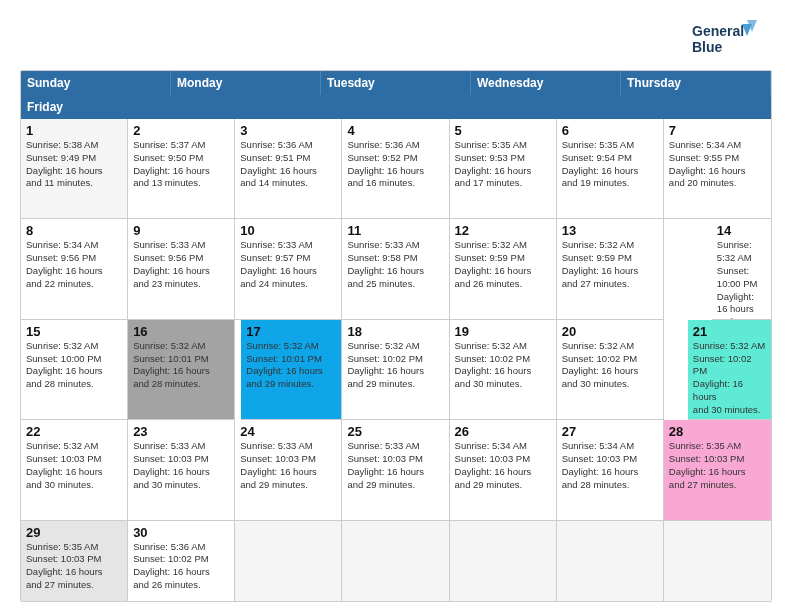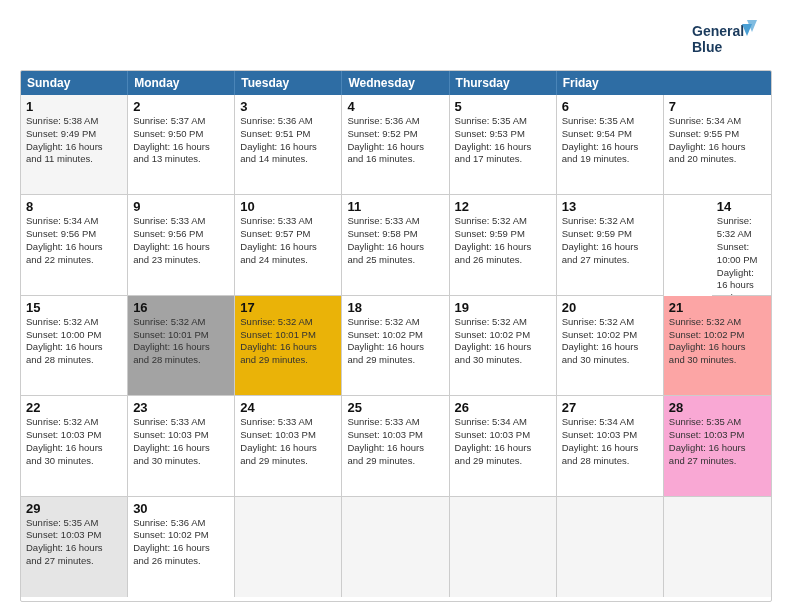--- a/index.html
+++ b/index.html
@@ -42,21 +42,21 @@
       font-style: italic;
     }
     .calendar {
       flex: 1;
       border: 1px solid #ccc;
       border-radius: 2px;
       overflow: hidden;
     }
     .cal-header {
       display: grid;
-      grid-template-columns: repeat(7, 1fr);
+      grid-template-columns: repeat(5, 1fr);
       background: #2e6da4;
     }
     .cal-header-cell {
       color: #fff;
       font-size: 12px;
       font-weight: bold;
       padding: 5px 6px;
       text-align: left;
       border-right: 1px solid #4a85b8;
     }
@@ -210,21 +210,21 @@
 Daylight: 16 hours
 and 28 minutes.</div>
         </div>
         <div style="border-right: 1px solid rgb(204, 204, 204); border-bottom: 1px solid rgb(204, 204, 204); padding: 4px 5px; background: #a3a3a3; vertical-align: top; overflow: hidden;">
           <div class="day-num">16</div>
           <div class="day-info" style="white-space: pre-line;">Sunrise: 5:32 AM
 Sunset: 10:01 PM
 Daylight: 16 hours
 and 28 minutes.</div>
         </div>
-        <div style="border-right: 1px solid rgb(204, 204, 204); border-bottom: 1px solid rgb(204, 204, 204); padding: 4px 5px; background: #eab308; vertical-align: top; overflow: hidden;">
+        <div style="border-right: 1px solid rgb(204, 204, 204); border-bottom: 1px solid rgb(204, 204, 204); padding: 4px 5px; background: #0ea5e9; vertical-align: top; overflow: hidden; margin-left: 6px;">
           <div class="day-num">17</div>
           <div class="day-info" style="white-space: pre-line;">Sunrise: 5:32 AM
 Sunset: 10:01 PM
 Daylight: 16 hours
 and 29 minutes.</div>
         </div>
         <div style="border-right: 1px solid rgb(204, 204, 204); border-bottom: 1px solid rgb(204, 204, 204); padding: 4px 5px; background: rgb(255, 255, 255); vertical-align: top; overflow: hidden;">
           <div class="day-num">18</div>
           <div class="day-info" style="white-space: pre-line;">Sunrise: 5:32 AM
 Sunset: 10:02 PM
@@ -238,21 +238,21 @@
 Daylight: 16 hours
 and 30 minutes.</div>
         </div>
         <div style="border-right: 1px solid rgb(204, 204, 204); border-bottom: 1px solid rgb(204, 204, 204); padding: 4px 5px; background: rgb(255, 255, 255); vertical-align: top; overflow: hidden;">
           <div class="day-num">20</div>
           <div class="day-info" style="white-space: pre-line;">Sunrise: 5:32 AM
 Sunset: 10:02 PM
 Daylight: 16 hours
 and 30 minutes.</div>
         </div>
-        <div style="border-right: none; border-bottom: 1px solid rgb(204, 204, 204); padding: 4px 5px; background: #fca5a5; vertical-align: top; overflow: hidden;">
+        <div style="border-right: none; border-bottom: 1px solid rgb(204, 204, 204); padding: 4px 5px; background: #5eead4; vertical-align: top; overflow: hidden; margin-left: 24px;">
           <div class="day-num">21</div>
           <div class="day-info" style="white-space: pre-line;">Sunrise: 5:32 AM
 Sunset: 10:02 PM
 Daylight: 16 hours
 and 30 minutes.</div>
         </div>
         <div style="border-right: 1px solid rgb(204, 204, 204); border-bottom: 1px solid rgb(204, 204, 204); padding: 4px 5px; background: rgb(255, 255, 255); vertical-align: top; overflow: hidden;">
           <div class="day-num">22</div>
           <div class="day-info" style="white-space: pre-line;">Sunrise: 5:32 AM
 Sunset: 10:03 PM

